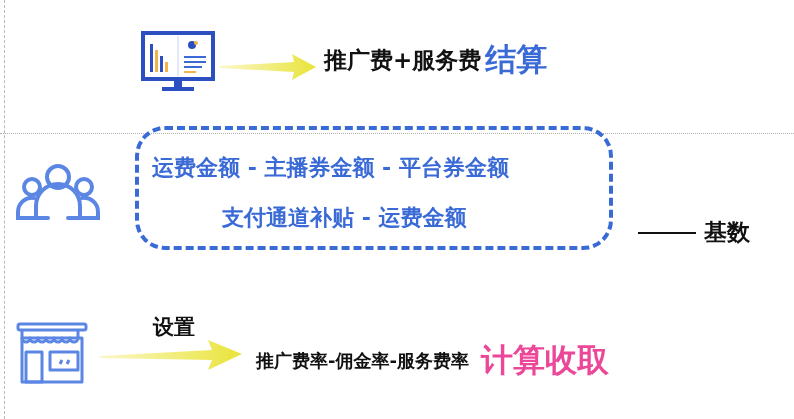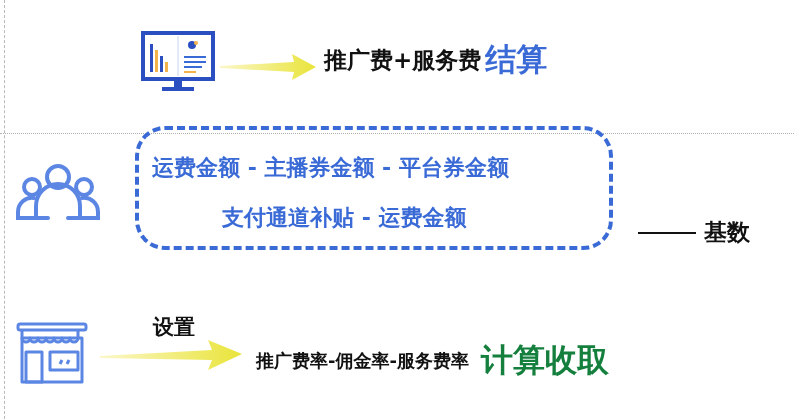--- a/index.html
+++ b/index.html
@@ -5,21 +5,21 @@
   html, body { margin: 0; padding: 0; background: #ffffff; }
   body { width: 794px; height: 419px; position: relative; overflow: hidden;
          font-family: "DejaVu Sans", "Liberation Sans", sans-serif; }
   .vguide { position: absolute; left: 4px; top: 0; width: 0; height: 419px;
             border-left: 1px dashed #b9b9b9; }
   .hguide { position: absolute; left: 0; top: 133px; width: 794px; height: 0;
             border-top: 1px dotted #b0b0b0; }
   .abs { position: absolute; }
   .txt-black { color: #111111; font-weight: bold; white-space: nowrap; }
   .txt-blue { color: #3a6ad6; font-weight: bold; white-space: nowrap; }
-  .txt-red { color: #15803d; font-weight: bold; white-space: nowrap; }
+  .txt-red { color: #ec4899; font-weight: bold; white-space: nowrap; }
   .dashbox { position: absolute; left: 135px; top: 126px; width: 478px; height: 124px;
              border: 4px dashed #3a6ad6; border-radius: 30px; box-sizing: border-box; }
   .row { position: absolute; display: flex; align-items: center; }
   .line { width: 58px; height: 2px; background: #111; margin-right: 8px; }
 </style>
 </head>
 <body>
 
 <div class="vguide"></div>
 <div class="hguide"></div>

